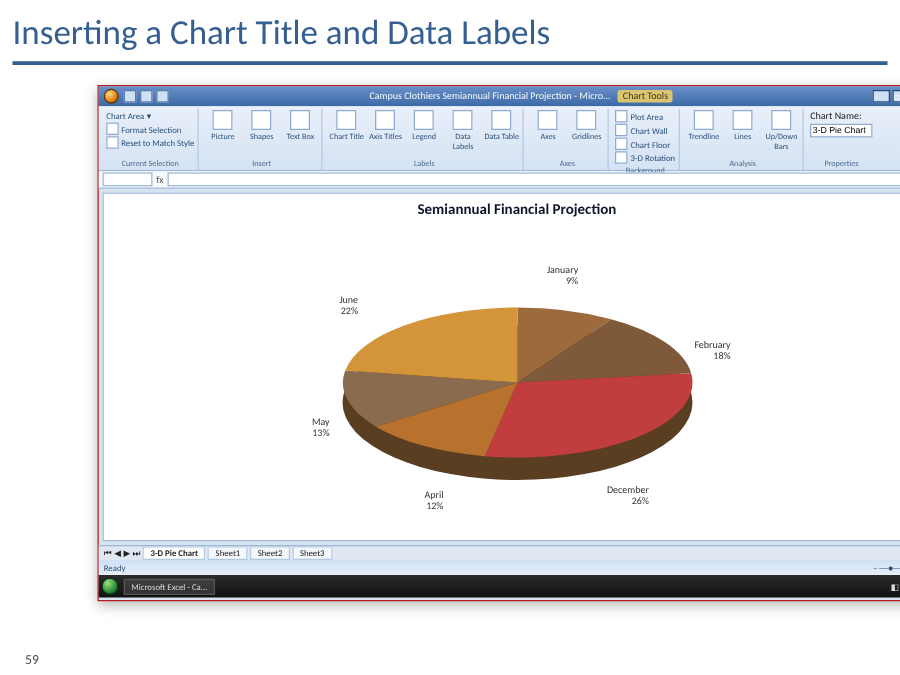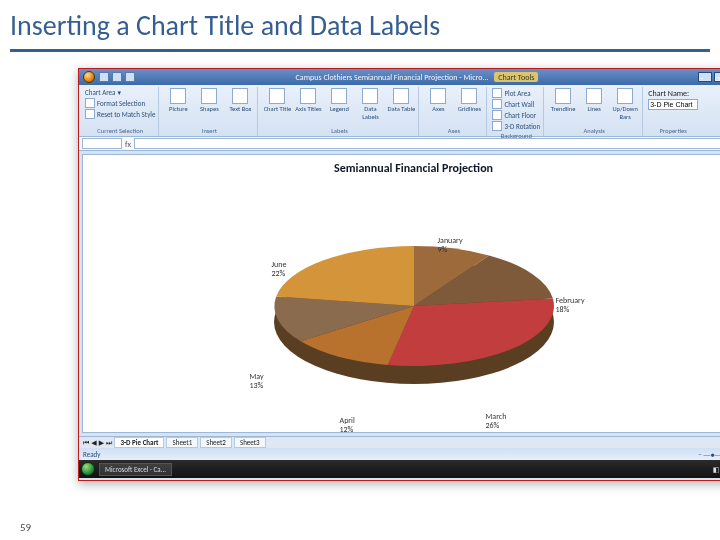--- a/index.html
+++ b/index.html
@@ -174,24 +174,23 @@
     width:320px;
     height:200px;
   }
   .pie3d{
     width:320px;height:200px;
   }
   .data-label{
     position:absolute;
     font-size:8px;
     color:#333;
-    text-align:left;
+    text-align:right;
     line-height:1.1;
     white-space:nowrap;
-    margin-top:24px;
   }
 
   .sheet-tabs{
     height:12px;
     background:#dfe7f3;
     display:flex;
     align-items:center;
     padding:0 4px;
     gap:2px;
     font-size:7px;
@@ -410,23 +409,23 @@
           <path d="M0 0 L75.0 -50.6 A140 60 0 0 1 138.9 -7.5 Z" fill="#7e5a3a"></path>
           <path d="M0 0 L138.9 -7.5 A140 60 0 0 1 -26.3 58.9 Z" fill="#c23e3e"></path>
           <path d="M0 0 L-26.3 58.9 A140 60 0 0 1 -113.3 35.3 Z" fill="#b8722e"></path>
           <path d="M0 0 L-113.3 35.3 A140 60 0 0 1 -137.8 -9.6 Z" fill="#8a6b4d"></path>
           <path d="M0 0 L-137.8 -9.6 A140 60 0 0 1 0 -60 Z" fill="#d4953a"></path>
         </g>
       </svg>
       
       <div class="data-label" style="left:184px;top:2px"><span>January</span><br><span>9%</span></div>
       <div class="data-label" style="left:302px;top:62px"><span>February</span><br><span>18%</span></div>
-      <div class="data-label" style="left:232px;top:178px"><span>March</span><br><span>26%</span></div>
+      <div class="data-label" style="left:232px;top:178px"><span>December</span><br><span>26%</span></div>
       <div class="data-label" style="left:86px;top:182px"><span>April</span><br><span>12%</span></div>
-      <div class="data-label" style="left:-4px;top:138px"><span>May</span><br><span>13%</span></div>
+      <div class="data-label" style="left:-4px;top:124px"><span>May</span><br><span>13%</span></div>
       <div class="data-label" style="left:18px;top:26px"><span>June</span><br><span>22%</span></div>
     </div>
   </div>
 
   <div class="sheet-tabs">
     <span>⏮</span>
     <span>◀</span>
     <span>▶</span>
     <span>⏭</span>
     <span class="sheet-tab active">3-D Pie Chart</span>

